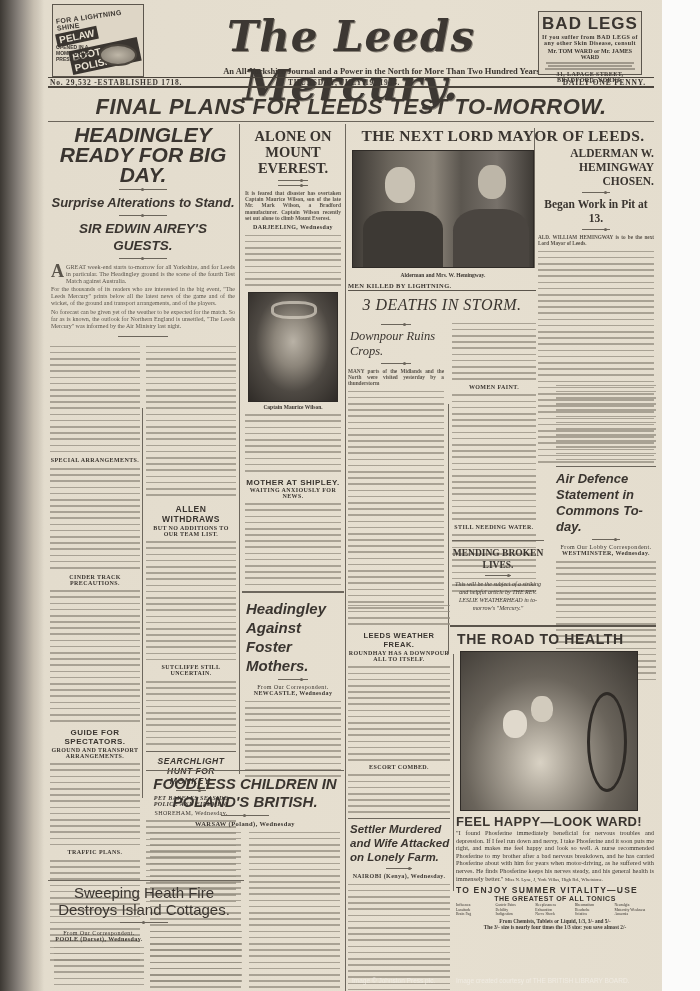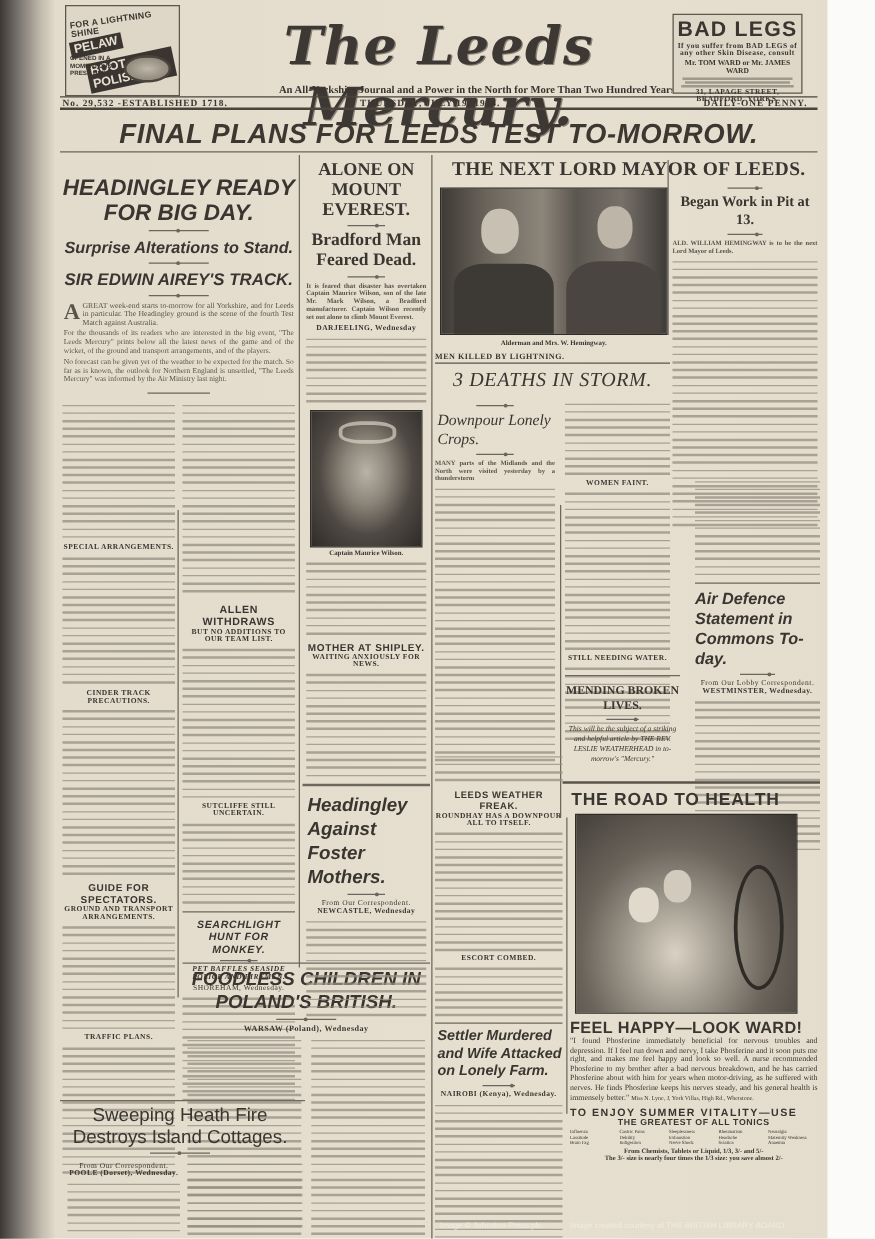--- a/index.html
+++ b/index.html
@@ -106,25 +106,25 @@
   <div class="banner-rule"></div>
 
   <div class="col-rule" style="left:195px;height:650px"></div>
   <div class="col-rule" style="left:301px;height:867px"></div>
   <div class="col-rule" style="left:404px;top:404px;height:250px"></div>
   <div class="col-rule" style="left:409px;top:654px;height:237px"></div>
   <div class="col-rule" style="left:490px;top:128px;height:140px"></div>
   <div class="col-rule" style="left:98px;top:408px;height:390px"></div>
 
   <div class="col" style="left:4px;width:190px">
-    <div class="h-caps" style="font-style:italic;font-size:18px;margin-top:17px">HEADINGLEY READY FOR BIG DAY.</div>
+    <div class="h-caps" style="font-style:italic;font-size:21px;margin-top:2px">HEADINGLEY READY FOR BIG DAY.</div>
     <div class="dash"></div>
     <div class="h-sub-it" style="font-size:13px">Surprise Alterations to Stand.</div>
     <div class="dash"></div>
-    <div class="h-sub-it" style="font-size:13.5px">SIR EDWIN AIREY'S TRACK.</div>
+    <div class="h-sub-it" style="font-size:13.5px">SIR EDWIN AIREY'S GUESTS.</div>
     <div class="dash"></div>
     <div class="text lead" style="margin-top:3px;padding:0 3px;font-size:6.2px;line-height:7px">
       <span class="dropcap">A</span><span>GREAT week-end starts to-morrow for all Yorkshire, and for Leeds in particular. The Headingley ground is the scene of the fourth Test Match against Australia.</span>
     </div>
     <div class="text" style="margin-top:2px;padding:0 3px;font-size:6px;line-height:7px">For the thousands of its readers who are interested in the big event, "The Leeds Mercury" prints below all the latest news of the game and of the wicket, of the ground and transport arrangements, and of the players.</div>
     <div class="text" style="margin-top:2px;padding:0 3px;font-size:6px;line-height:7px">No forecast can be given yet of the weather to be expected for the match. So far as is known, the outlook for Northern England is unsettled, "The Leeds Mercury" was informed by the Air Ministry last night.</div>
     <div style="width:50px;margin:6px auto 0;border-top:1px solid #6b655b"></div>
 
     <div style="position:relative;height:470px;margin-top:4px">
       <div style="position:absolute;left:2px;top:0;width:90px">
@@ -416,21 +416,20 @@
         <i></i>
         <i></i>
         <i></i>
         <i></i>
       </div>
   </div>
 
   <div class="col" style="left:198px;width:102px">
     <div class="h-serif" style="font-size:14.5px;line-height:16px;margin-top:5px">ALONE ON MOUNT EVEREST.</div>
     <div class="dash" style="width:30px"></div>
-    <div class="h-serif" style="font-size:14px;line-height:16px">Bradford Man Feared Dead.</div>
     <div class="dash" style="width:30px"></div>
     <div class="text" style="font-weight:700;font-size:5.4px;line-height:6.2px;padding:0 3px">It is feared that disaster has overtaken Captain Maurice Wilson, son of the late Mr. Mark Wilson, a Bradford manufacturer. Captain Wilson recently set out alone to climb Mount Everest.</div>
     <div class="h-mini" style="margin-top:3px">DARJEELING, Wednesday</div>
     <div class="lines" style="padding:0 3px">
         <i></i>
         <i></i>
         <i></i>
         <i></i>
         <i></i>
         <i></i>
@@ -499,20 +498,21 @@
   </div>
   <div class="photo" style="position:absolute;left:308px;top:150px;width:182px;height:118px;background:linear-gradient(90deg,#3e3a35 0,#6a645b 20%,#8c857a 45%,#5b564f 60%,#77716a 80%,#3f3b36 100%)">
     <div style="position:absolute;left:32px;top:16px;width:30px;height:36px;border-radius:45%;background:#c8c1b3"></div>
     <div style="position:absolute;left:10px;top:60px;width:80px;height:60px;background:#3d3934;border-radius:30% 30% 0 0"></div>
     <div style="position:absolute;left:125px;top:14px;width:28px;height:34px;border-radius:45%;background:#bdb6a8"></div>
     <div style="position:absolute;left:100px;top:58px;width:76px;height:62px;background:#4a4540;border-radius:35% 35% 0 0"></div>
   </div>
   <div class="caption" style="position:absolute;left:308px;top:270px;width:182px">Alderman and Mrs. W. Hemingway.</div>
 
   <div style="position:absolute;left:494px;top:146px;width:116px">
+    <div class="h-serif" style="font-size:11.5px;line-height:14px;text-align:right">ALDERMAN W. HEMINGWAY CHOSEN.</div>
     <div class="dash" style="width:28px"></div>
     <div class="h-serif" style="font-size:11.5px;line-height:14px">Began Work in Pit at 13.</div>
     <div class="dash" style="width:28px"></div>
     <div class="text" style="font-weight:700;font-size:5.2px;line-height:6px">ALD. WILLIAM HEMINGWAY is to be the next Lord Mayor of Leeds.</div>
     <div class="lines">
         <i></i>
         <i></i>
         <i></i>
         <i></i>
         <i></i>
@@ -548,21 +548,21 @@
         <i></i>
       </div>
   </div>
 
   <div style="position:absolute;left:304px;top:282px;width:188px">
     <div style="font:700 6.5px 'Liberation Serif',serif;border-bottom:1.5px solid #5a544b;padding-bottom:1px;letter-spacing:0.4px">MEN KILLED BY LIGHTNING.</div>
     <div style="font:italic 16px 'Liberation Serif',serif;text-align:center;margin-top:5px;letter-spacing:0.5px">3 DEATHS IN STORM.</div>
   </div>
   <div style="position:absolute;left:304px;top:320px;width:96px">
     <div class="dash" style="width:30px"></div>
-    <div style="font:italic 12.5px/15px 'Liberation Serif',serif;padding-left:2px">Downpour Lonely Crops.</div>
+    <div style="font:italic 12.5px/15px 'Liberation Serif',serif;padding-left:2px">Downpour Ruins Crops.</div>
     <div class="dash" style="width:30px"></div>
     <div class="text" style="font-weight:700;font-size:5.3px;line-height:6px">MANY parts of the Midlands and the North were visited yesterday by a thunderstorm</div>
     <div class="lines">
         <i></i>
         <i></i>
         <i></i>
         <i></i>
         <i></i>
         <i></i>
         <i></i>

